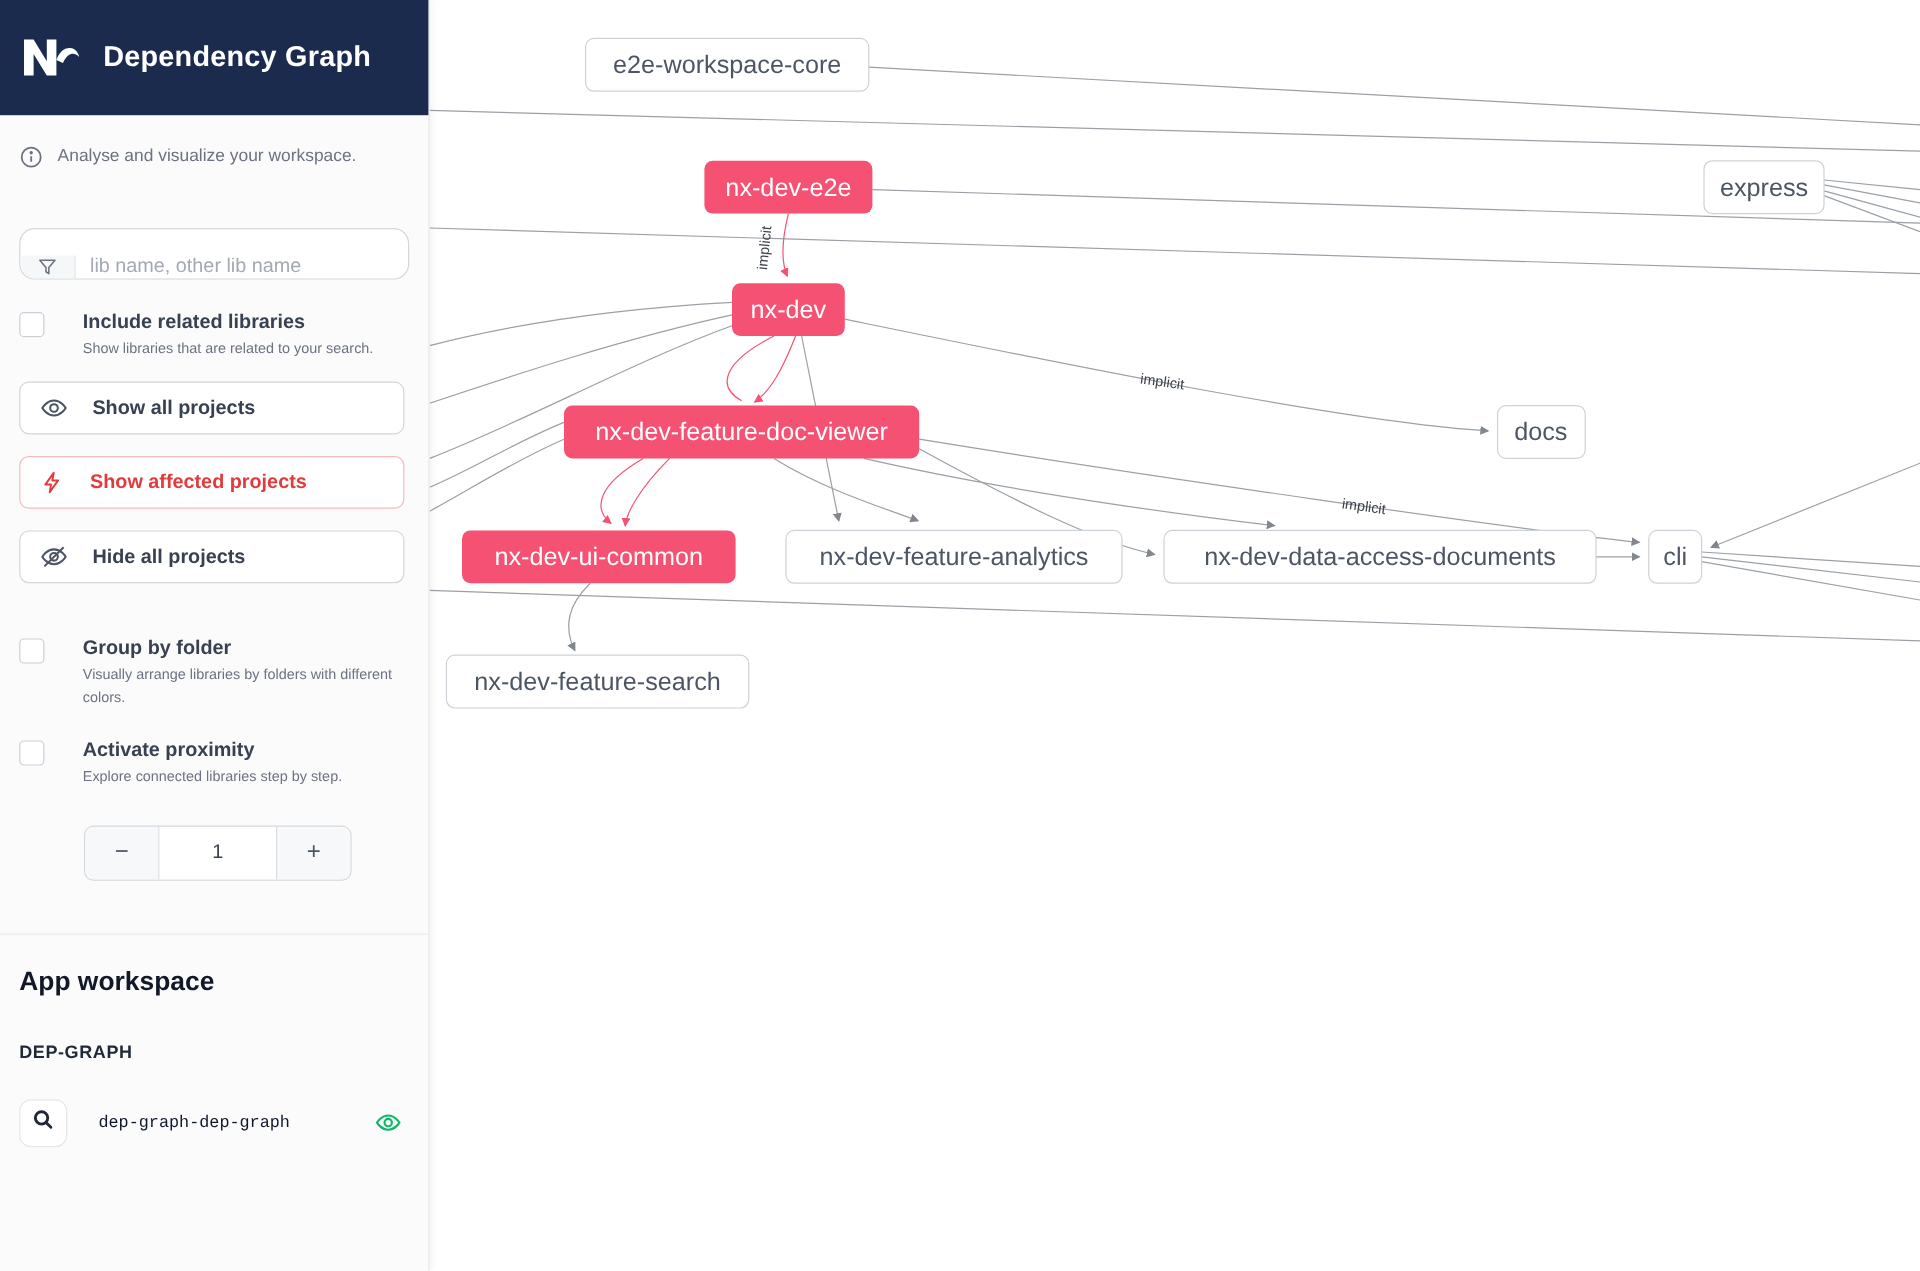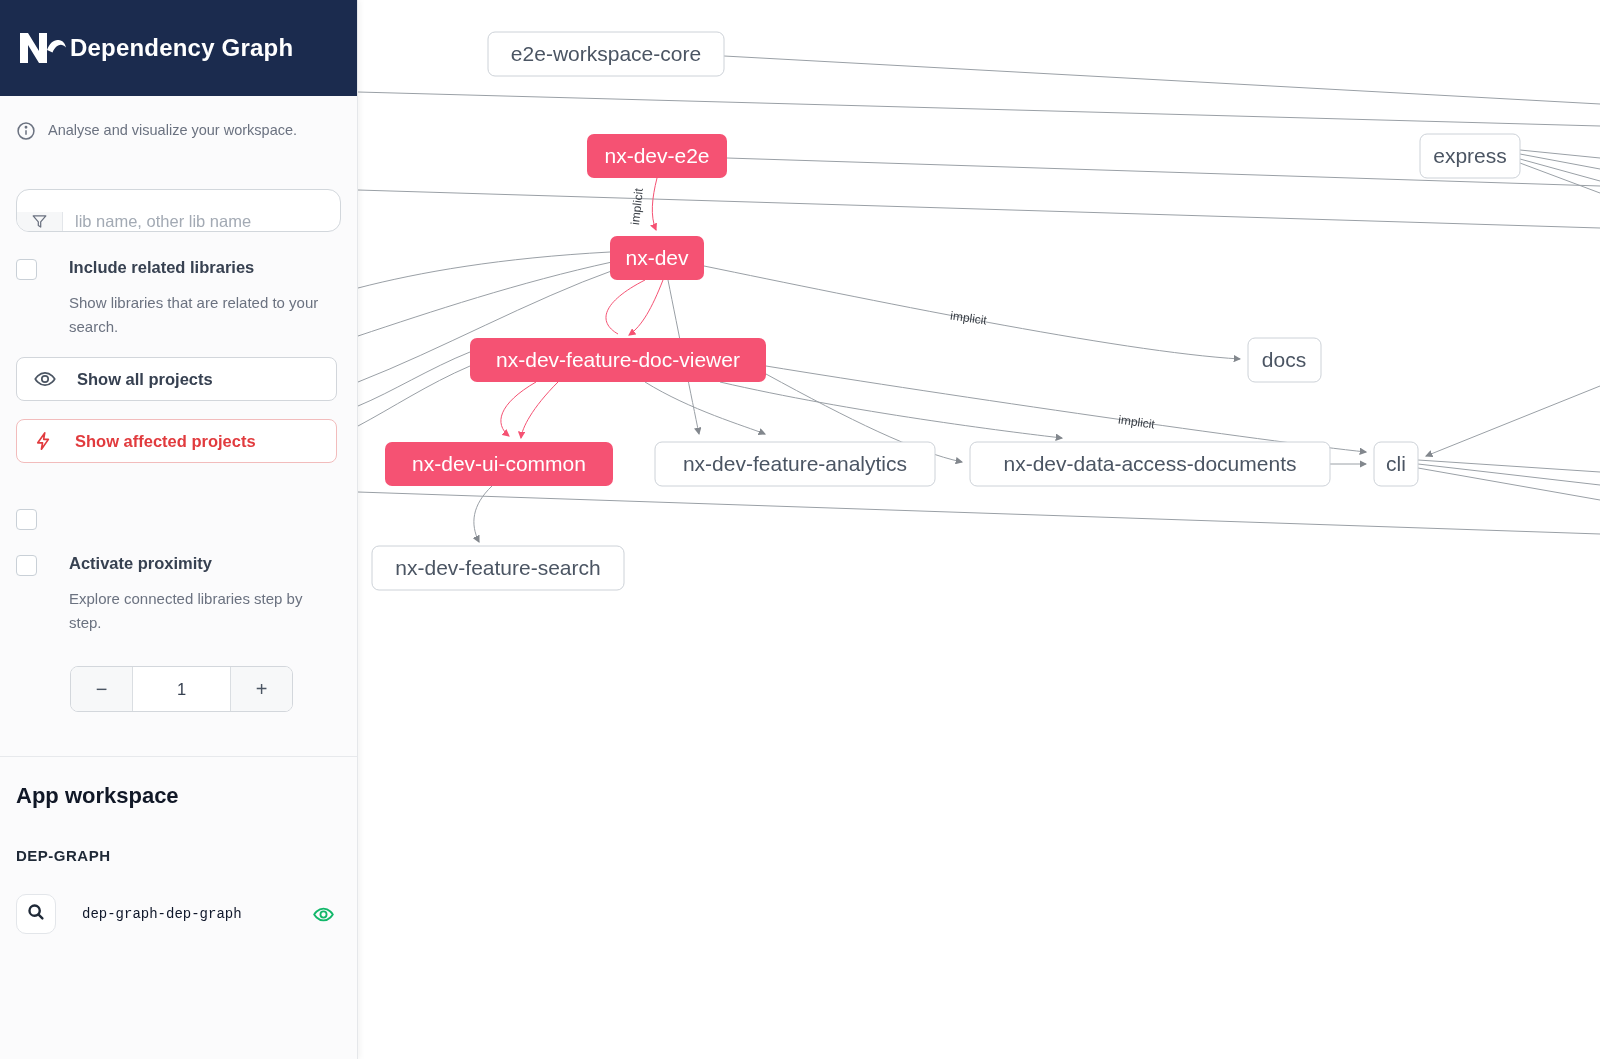--- a/index.html
+++ b/index.html
@@ -14,21 +14,21 @@
   .sidebar {
     width:358px; flex:0 0 358px; height:1059px;
     background:#fbfbfc;
     border-right:1px solid #e5e7ea;
     box-shadow:2px 0 6px rgba(0,0,0,.05);
     position:relative; z-index:2;
     display:flex; flex-direction:column;
   }
   .app-header {
     height:96px; background:var(--navy,#1b2b4e);
-    display:flex; align-items:center; padding:0 16px;
+    display:flex; align-items:center; gap:16px; padding:0 16px;
     flex:0 0 96px;
   }
   .app-title { color:#fff; font-size:24px; font-weight:700; letter-spacing:.2px; }
   .logo { width:54px; height:44px; display:flex; align-items:center; }
   .tagline {
     display:flex; align-items:flex-start; gap:12px;
     margin:26px 16px 0 16px; color:#6b7280; font-size:14.5px;
   }
   .tagline .i-icon { flex:0 0 20px; margin-top:-1px; }
   .search-box {
@@ -45,21 +45,21 @@
     font-family:"Liberation Sans",sans-serif;
     font-size:16.5px; padding:0 12px; color:#374151;
   }
   .search-box input::placeholder { color:#a3aab4; }
   .check-row { display:flex; gap:32px; margin:26px 20px 0 16px; }
   .checkbox {
     flex:0 0 21px; width:21px; height:21px; margin-top:1px;
     border:1.5px solid #c9d0d7; border-radius:4px; background:#fff; cursor:pointer;
   }
   .check-label { font-size:16.5px; font-weight:600; color:#374151; }
-  .check-desc { font-size:15px; color:#6b7280; line-height:1.6; margin-top:14px; }
+  .check-desc { font-size:12px; color:#6b7280; line-height:1.6; margin-top:3px; }
   .btn {
     margin:18px 20px 0 16px; height:44px;
     background:#fff; border:1px solid #d2d6db; border-radius:8px;
     display:flex; align-items:center; gap:20px; padding:0 16px;
     font-size:16.5px; font-weight:600; color:#374151; cursor:pointer;
   }
   .btn:first-of-type { margin-top:44px; }
   .btn.affected { border-color:var(--red_border,#f2bcbc); color:var(--red,#e13b3e); }
   .btn .icon { display:flex; color:inherit; }
   .group-folder { margin-top:45px; }
@@ -161,23 +161,37 @@
 
   <div class="btn affected">
     <span class="icon">
       <svg width="22" height="22" viewBox="0 0 24 24" fill="none" stroke="currentColor" stroke-width="1.8" stroke-linejoin="round">
         <path d="M12.8 3.2 5.2 14h5.2l-1.2 7 7.6-10.8h-5.2z"></path>
       </svg>
     </span>
     <span>Show affected projects</span>
   </div>
 
+  <div class="btn">
+    <span class="icon">
+      <svg width="24" height="24" viewBox="0 0 24 24" fill="none" stroke="#4b5563" stroke-width="1.7">
+        <path d="M2.3 12S5.8 5.8 12 5.8 21.7 12 21.7 12 18.2 18.2 12 18.2 2.3 12 2.3 12Z"></path>
+          <circle cx="12" cy="12" r="3.2"></circle>
+          <line x1="4" y1="20" x2="20" y2="4"></line>
+      </svg>
+    </span>
+    <span>Hide all projects</span>
+  </div>
 
   <div class="check-row group-folder">
     <div class="checkbox"></div>
+    <div>
+      <div class="check-label">Group by folder</div>
+      <div class="check-desc">Visually arrange libraries by folders with different colors.</div>
+    </div>
   </div>
 
   <div class="check-row proximity">
     <div class="checkbox"></div>
     <div>
       <div class="check-label">Activate proximity</div>
       <div class="check-desc">Explore connected libraries step by step.</div>
     </div>
   </div>
 

